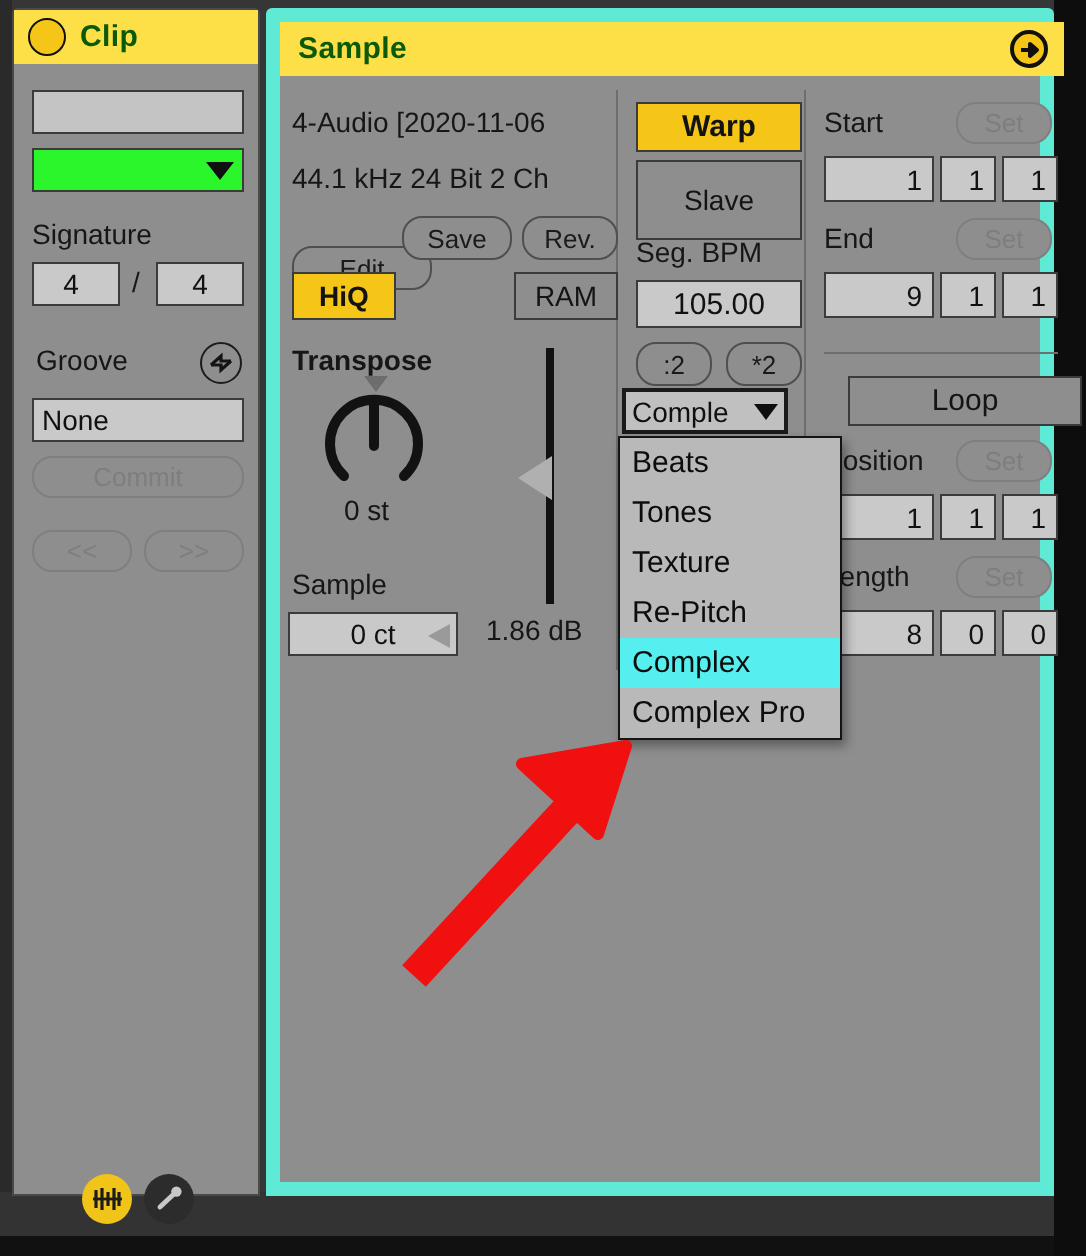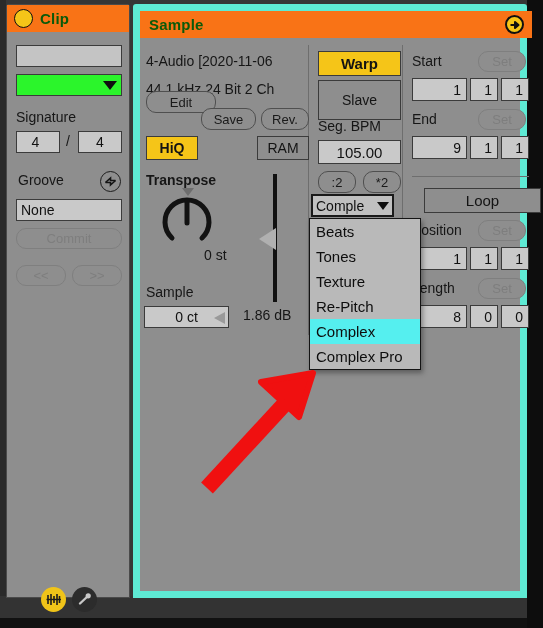--- a/index.html
+++ b/index.html
@@ -75,21 +75,21 @@
     left: 133px; top: 4px;
     width: 394px; height: 594px;
     border: 7px solid #5eead4;
     border-radius: 3px 3px 0 0;
   }
 
   .panel-header {
     position: absolute;
     left: 0; top: 0;
     height: 27px;
-    background: #f97316;
+    background: #fde047;
     display: flex;
     align-items: center;
     box-sizing: border-box;
   }
   .panel-clip .panel-header { width: 122px; padding-left: 7px; }
   .panel-sample .panel-header { width: 392px; padding-left: 9px; }
 
   .header-title {
     color: #0a5a0a;
     font-size: 15px;
@@ -402,38 +402,38 @@
         </svg>
       </div>
     </div>
 
     <div class="vdiv" style="left:168px; top:34px; height:290px;"></div>
     <div class="vdiv" style="left:262px; top:34px; height:290px;"></div>
 
     <div class="label" style="left:6px; top:42px; width:158px; overflow:hidden;">4-Audio [2020-11-06</div>
     <div class="label" style="left:6px; top:70px;">44.1 kHz 24 Bit 2 Ch</div>
 
-    <div class="btn-pill" style="left:6px; top:80px; width:70px; height:22px;">Edit</div>
+    <div class="btn-pill" style="left:6px; top:112px; width:70px; height:22px;">Edit</div>
     <div class="btn-pill" style="left:61px; top:97px; width:55px; height:22px;">Save</div>
     <div class="btn-pill" style="left:121px; top:97px; width:48px; height:22px;">Rev.</div>
 
     <div class="btn-rect on" style="left:6px; top:125px; width:52px; height:24px; font-weight:bold;">HiQ</div>
     <div class="btn-rect" style="left:117px; top:125px; width:52px; height:24px;">RAM</div>
 
     <div class="label" style="left:6px; top:161px;font-weight:bold;">Transpose</div>
 
     <div class="knob-wrap" style="left:21px; top:183px;">
       <span class="knob-pointer"></span>
       <svg width="52" height="52" viewBox="0 0 52 52">
         <path d="M11 44 A22 22 0 1 1 41 44" stroke="#121212" stroke-width="5" fill="none" stroke-linecap="round"></path>
         <line x1="26" y1="7" x2="26" y2="29" stroke="#121212" stroke-width="5" stroke-linecap="round"></line>
       </svg>
     </div>
 
-    <div class="label" style="left:32px; top:236px;margin-left:32px;">0 st</div>
+    <div class="label" style="left:32px; top:236px;">0 st</div>
 
     <div class="label" style="left:6px; top:273px;">Sample</div>
 
     <div class="field detune-field" style="left:4px; top:295px; width:85px; height:22px;">
       <span>0 ct</span>
       <span class="detune-arrow"></span>
     </div>
 
     <div class="gain-track" style="left:133px; top:163px;"></div>
     <div class="gain-handle-edge" style="left:118px; top:216px;"></div>

